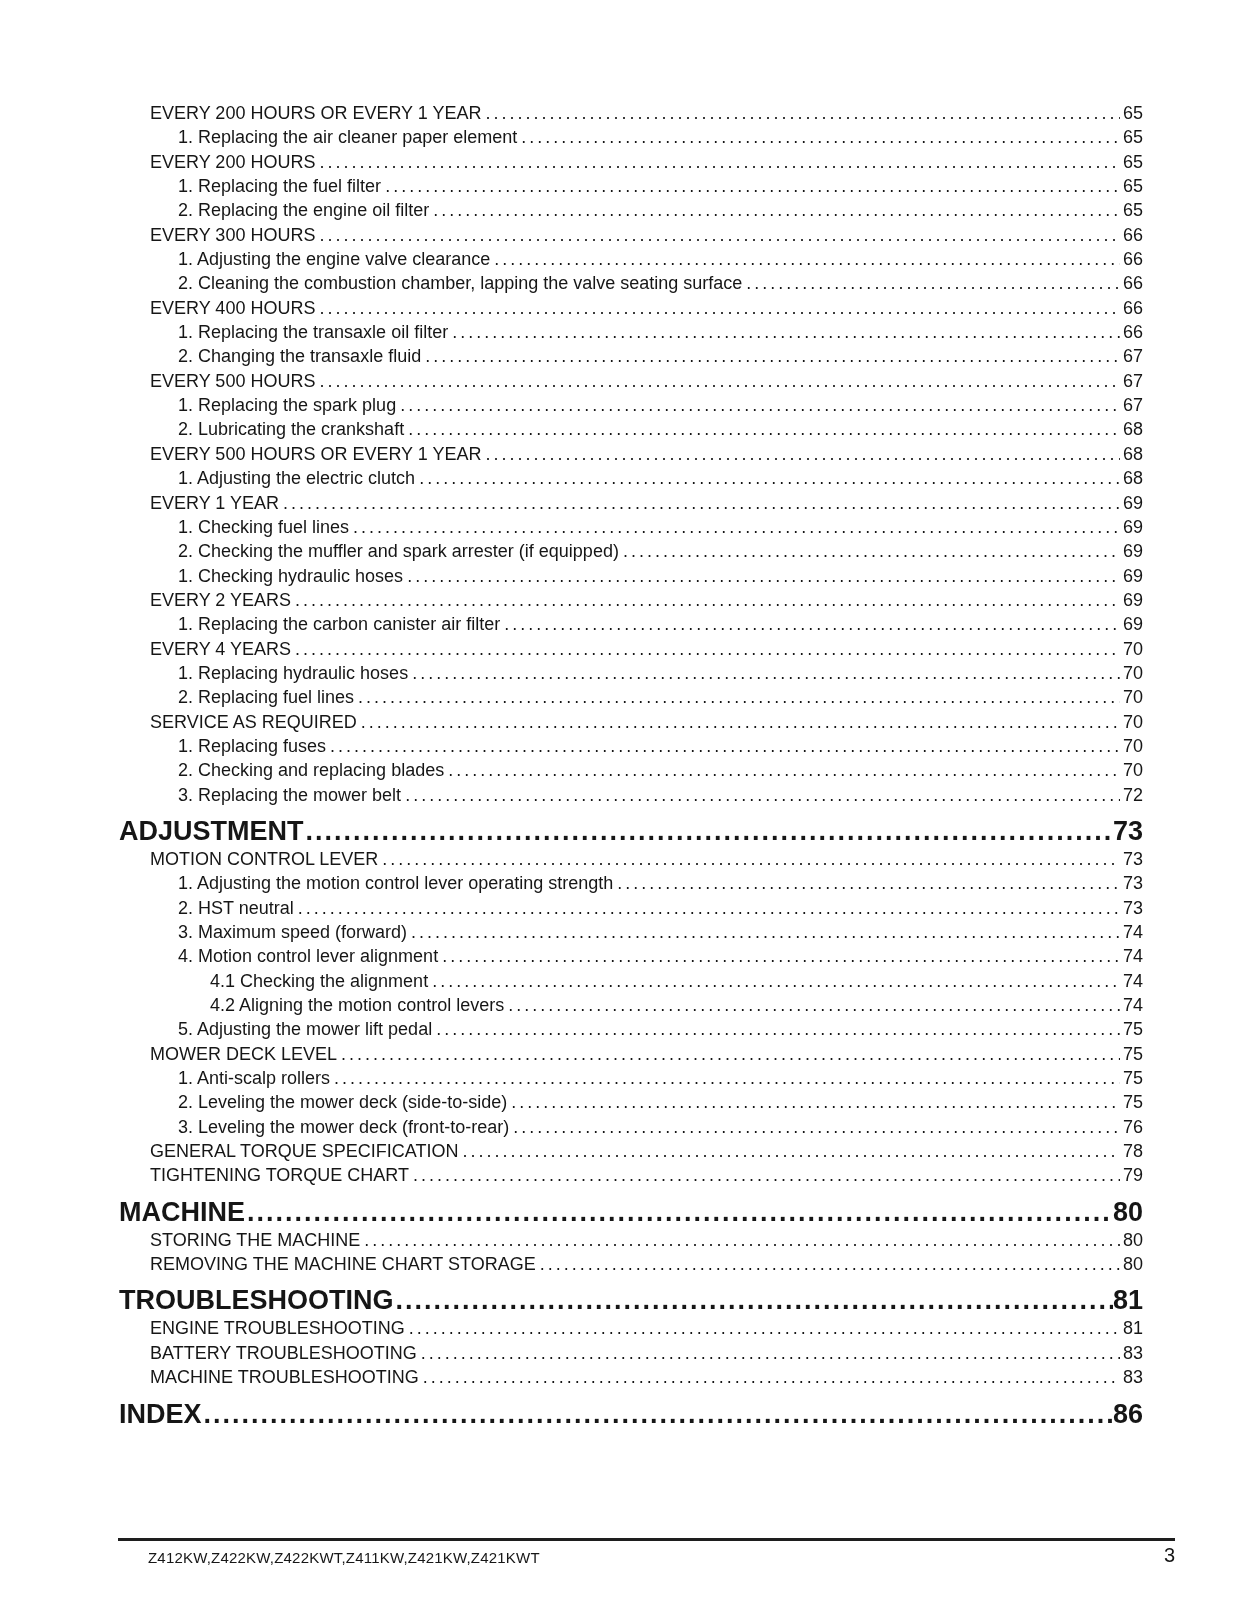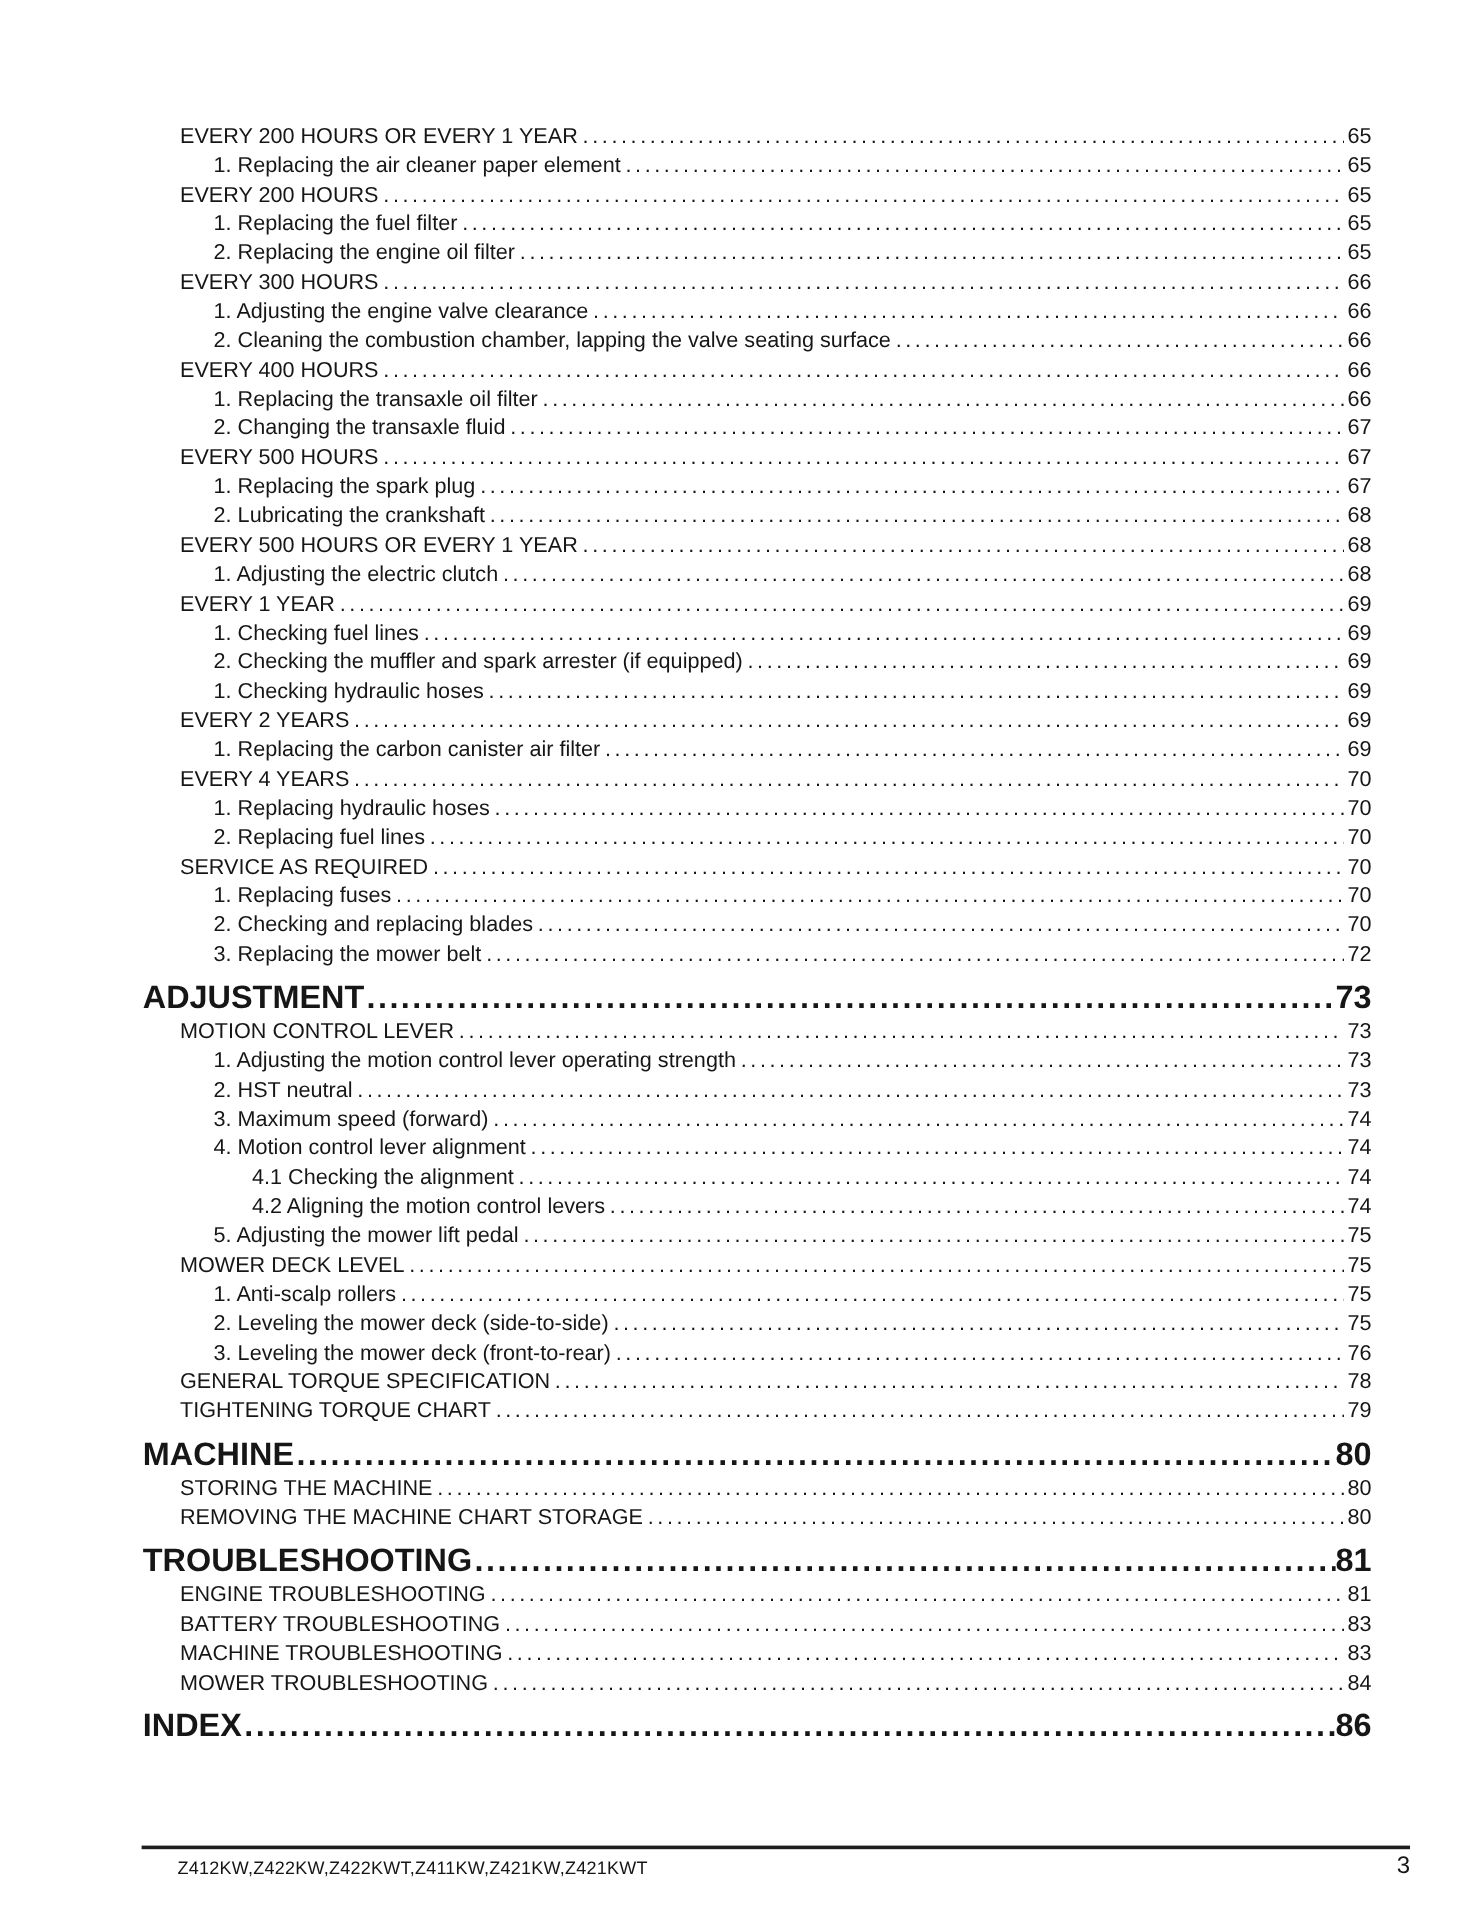--- a/index.html
+++ b/index.html
@@ -316,25 +316,20 @@
       <div class="row l1">
       <span class="label">BATTERY TROUBLESHOOTING</span>
       <span class="leader"></span>
       <span class="num">83</span>
     </div>
       <div class="row l1">
       <span class="label">MACHINE TROUBLESHOOTING</span>
       <span class="leader"></span>
       <span class="num">83</span>
     </div>
-      <div class="row l1">
-      <span class="label">MOWER TROUBLESHOOTING</span>
-      <span class="leader"></span>
-      <span class="num">84</span>
-    </div>
       <div class="row h1">
       <span class="label">INDEX</span>
       <span class="leader"></span>
       <span class="num">86</span>
     </div>
     </div>
 
   <div class="footer-rule"></div>
   <div class="footer-models">Z412KW,Z422KW,Z422KWT,Z411KW,Z421KW,Z421KWT</div>
   <div class="footer-page">3</div>

